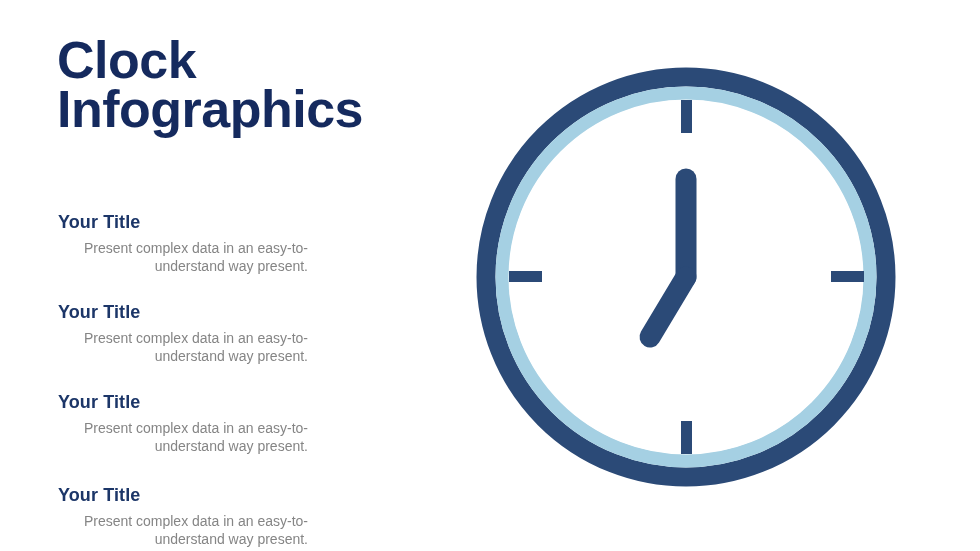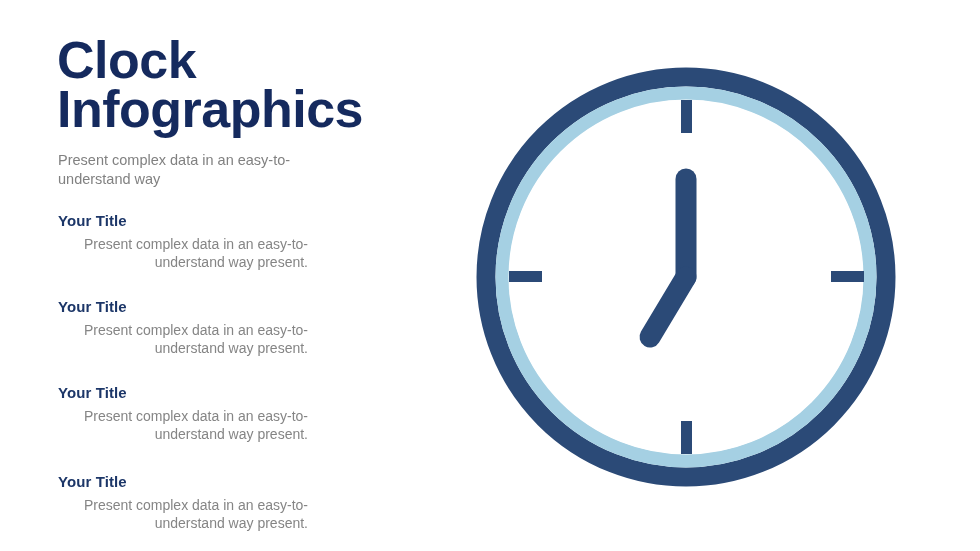--- a/index.html
+++ b/index.html
@@ -51,21 +51,21 @@
     position: absolute;
     left: 58px;
     top: 212px;
     width: 300px;
   }
   .item {
     margin-bottom: 26px;
   }
   .item:nth-child(3) { margin-bottom: 29px; }
   .item-title {
-    font-size: 15px;
+    font-size: 18px;
     font-weight: bold;
     color: #1c3668;
     margin: 0 0 6px 0;
     letter-spacing: 0.1px;
   }
   .item-desc {
     font-size: 14px;
     line-height: 1.32;
     color: #858585;
     margin: 0;
@@ -88,21 +88,20 @@
   }
 </style>
 </head>
 <body>
 
 <div class="slide">
 
   <div class="left-col">
     <h1 class="deck-title">Clock
 Infographics</h1>
-    <p class="deck-subtitle">Present complex data in an easy-to-understand way</p>
   </div>
 
   <div class="items">
 
     <div class="item">
       <p class="item-title">Your Title</p>
       <p class="item-desc">Present complex data in an easy-to-understand way present.</p>
     </div>
 
     <div class="item">

